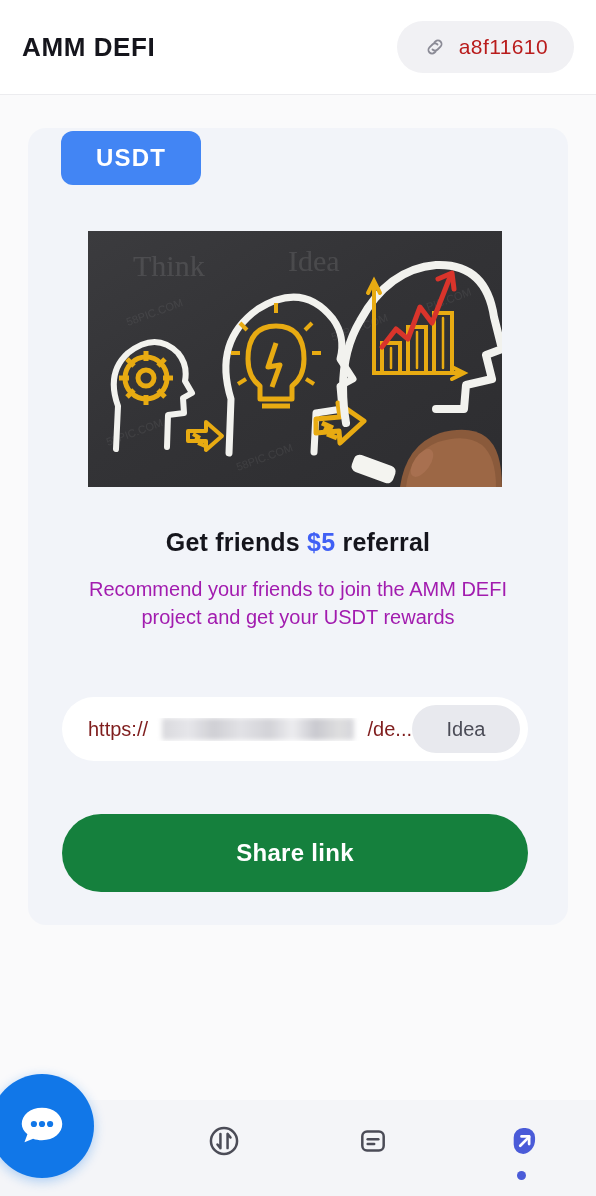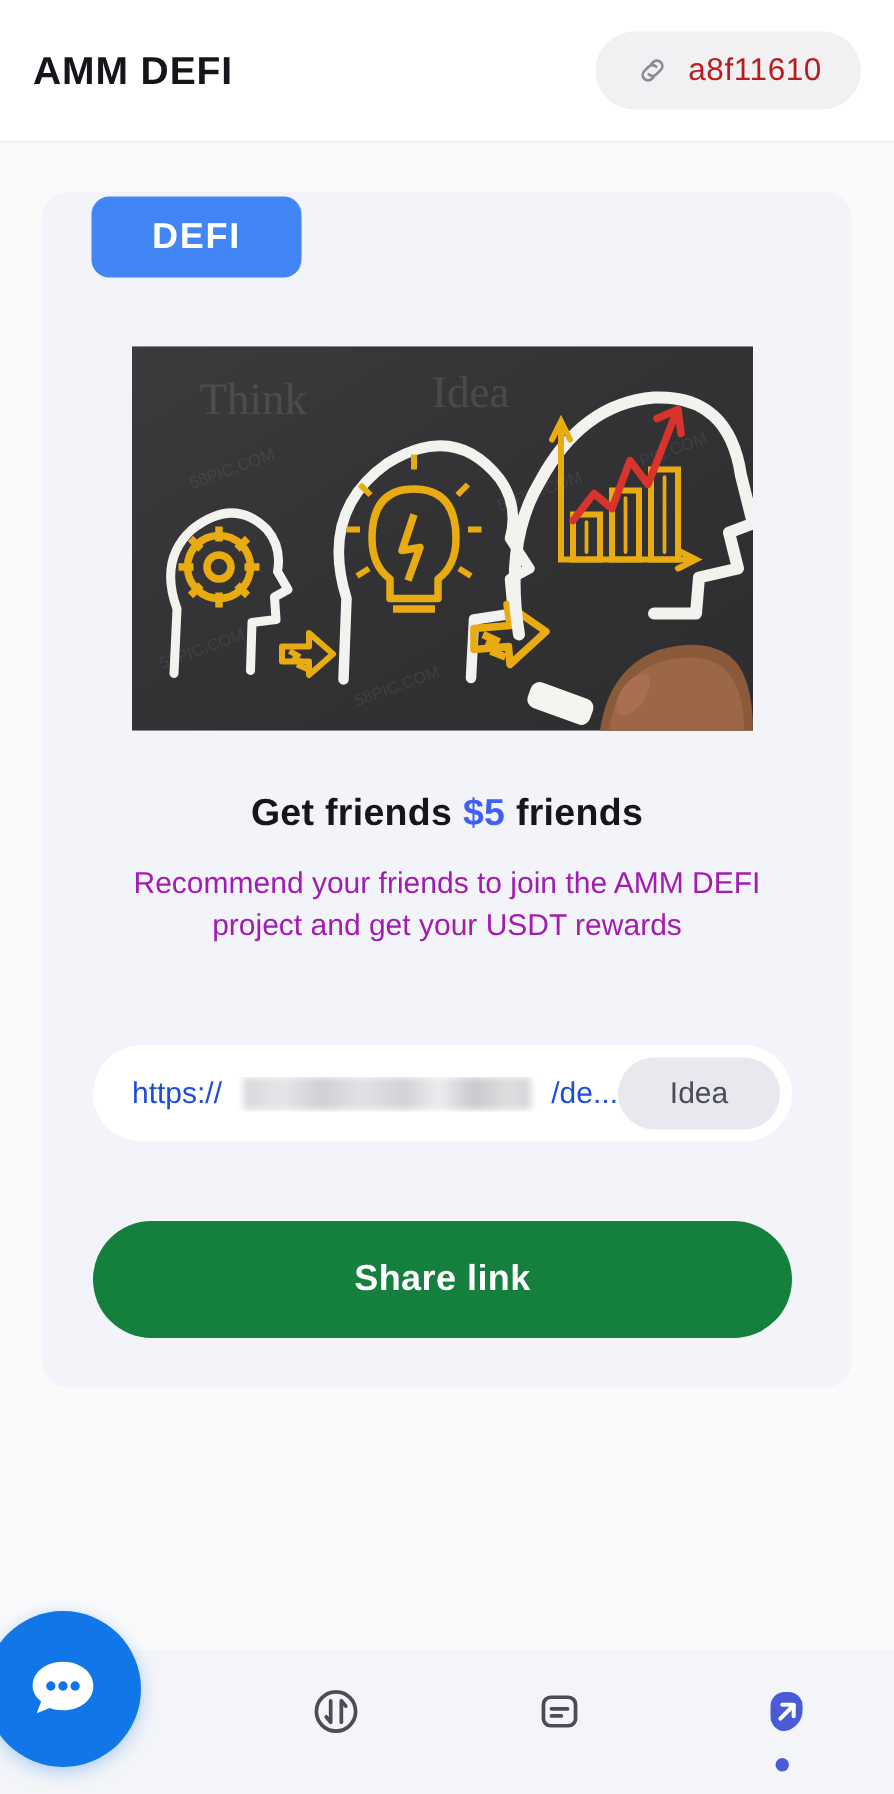--- a/index.html
+++ b/index.html
@@ -66,21 +66,21 @@
   }
 
   .link-row {
     position:absolute; left:34px; top:569px;
     width:466px; height:64px;
     background:#ffffff; border-radius:32px;
     display:flex; align-items:center; padding:0 8px 0 26px;
   }
   .link-url {
     flex:1; display:flex; align-items:center;
-    font-size:20px; color:#1d4ed8; white-space:nowrap; overflow:hidden;
+    font-size:20px; color:#7f1d1d; white-space:nowrap; overflow:hidden;
     gap:12px;
   }
   .blur-seg {
     display:inline-block; height:22px; width:196px; margin:0 2px;
     background:linear-gradient(90deg,#d9d9dd 0%,#e6e6ea 14%,#cfcfd4 27%,
       #e2e2e6 41%,#d2d2d7 56%,#ededf0 68%,#c9c9cf 80%,#dededf 92%,#d6d6db 100%);
     filter:blur(2.4px); border-radius:2px; vertical-align:middle;
   }
   .copy-btn {
     height:48px; min-width:108px; padding:0 22px;
@@ -136,21 +136,21 @@
           <path d="M14.5 9.5a3.6 3.6 0 0 0-5.1 0l-2.9 2.9a3.6 3.6 0 1 0 5.1 5.1l1-1"></path>
         </svg>
       </span>
       <span class="addr-text">a8f11610</span>
     </div>
   </div>
 
   <div class="card">
 
     <div class="share-tab">
-      <span>DEFI</span>
+      <span>USDT</span>
     </div>
 
     <div class="hero">
       <svg viewBox="0 0 414 256" xmlns="http://www.w3.org/2000/svg">
         <defs>
           <linearGradient id="board" x1="0" y1="0" x2="1" y2="1">
             <stop offset="0%" stop-color="#3b3b3e"></stop>
             <stop offset="45%" stop-color="#333336"></stop>
             <stop offset="100%" stop-color="#2d2d30"></stop>
           </linearGradient>
@@ -248,21 +248,21 @@
         <g>
           <path d="M312 256 Q318 214 352 202 Q382 194 398 206 Q414 218 414 256 Z" fill="#8a5a3b"></path>
           <path d="M318 256 Q322 222 350 211 Q378 202 394 214 Q408 226 408 256 Z" fill="#9c6745"></path>
           <ellipse cx="334" cy="232" rx="8" ry="16" transform="rotate(35 334 232)" fill="#a87050"></ellipse>
           <rect x="268" y="222" width="44" height="18" rx="6" transform="rotate(20 268 222)" fill="#f4f4f0"></rect>
         </g>
       </svg>
     </div>
 
     <div class="headline">
-      <span>Get friends </span><span class="amt">$5</span><span> friends</span>
+      <span>Get friends </span><span class="amt">$5</span><span> referral</span>
     </div>
 
     <div class="subtext">Recommend your friends to join the AMM DEFI project and get your USDT rewards</div>
 
     <div class="link-row">
       <div class="link-url">
         <span>https://</span>
         <span class="blur-seg"></span>
         <span>/de...</span>
       </div>

